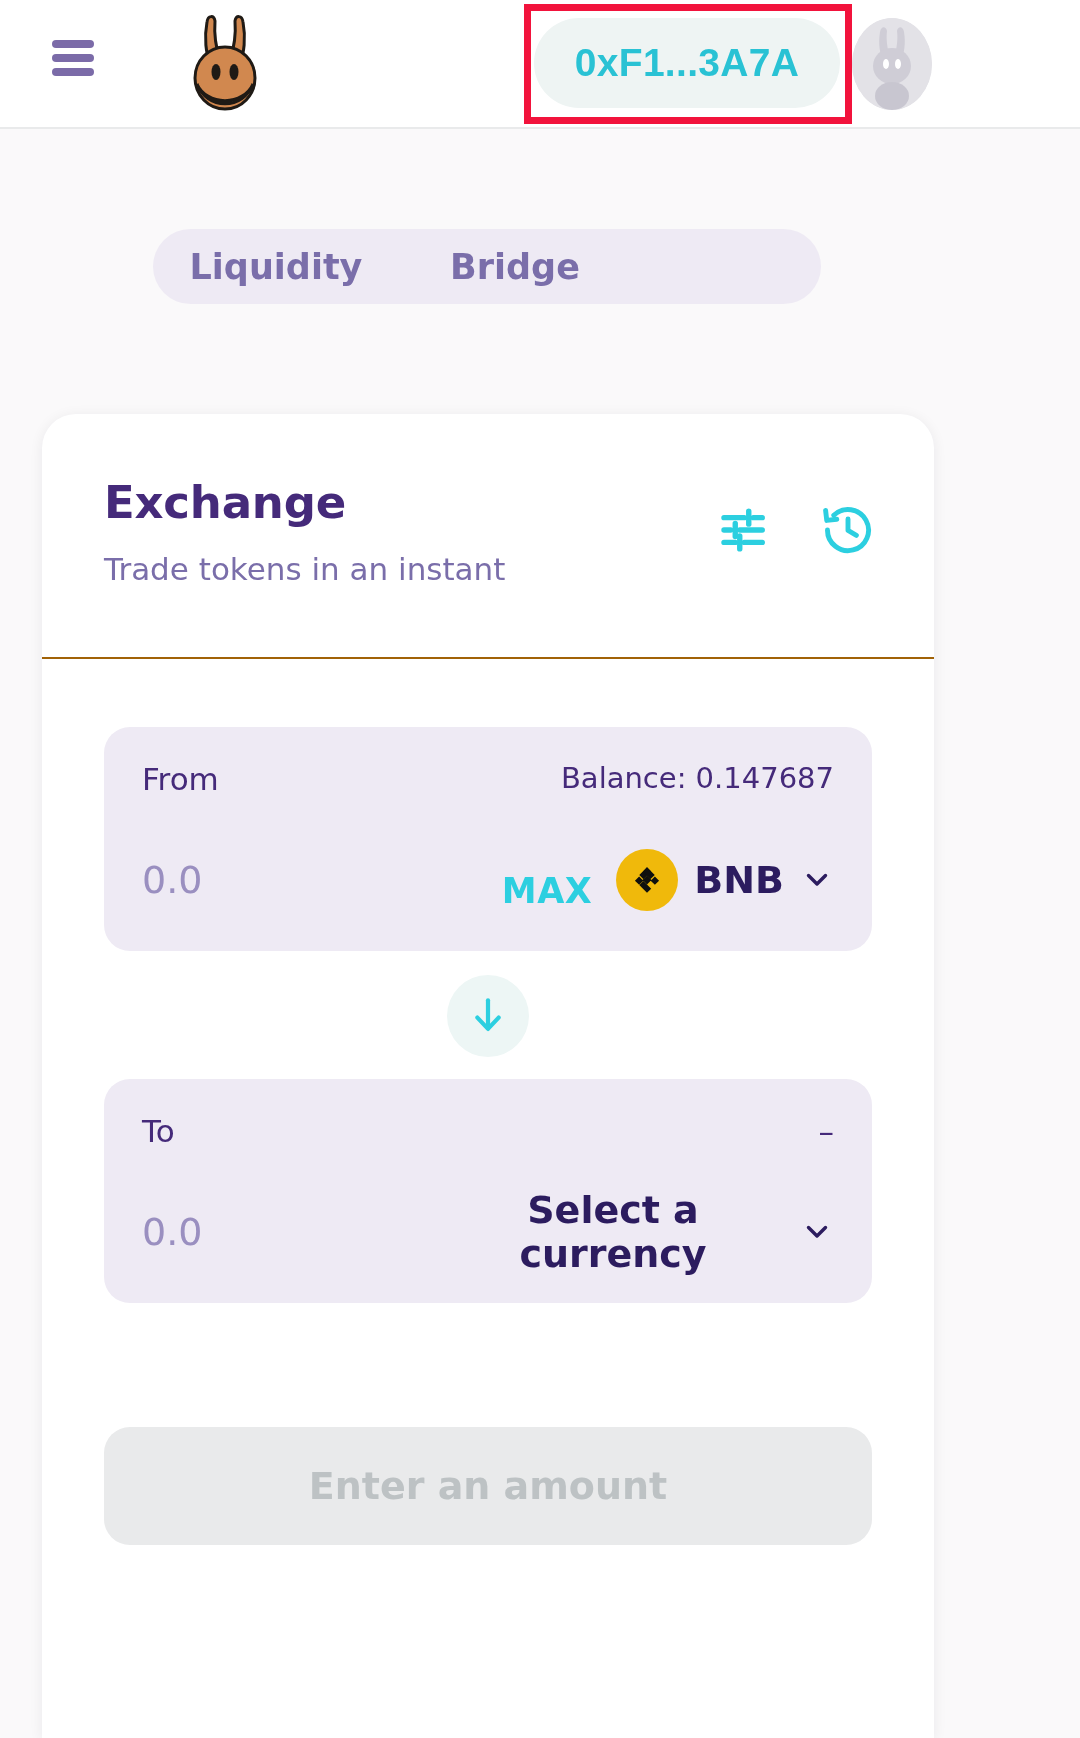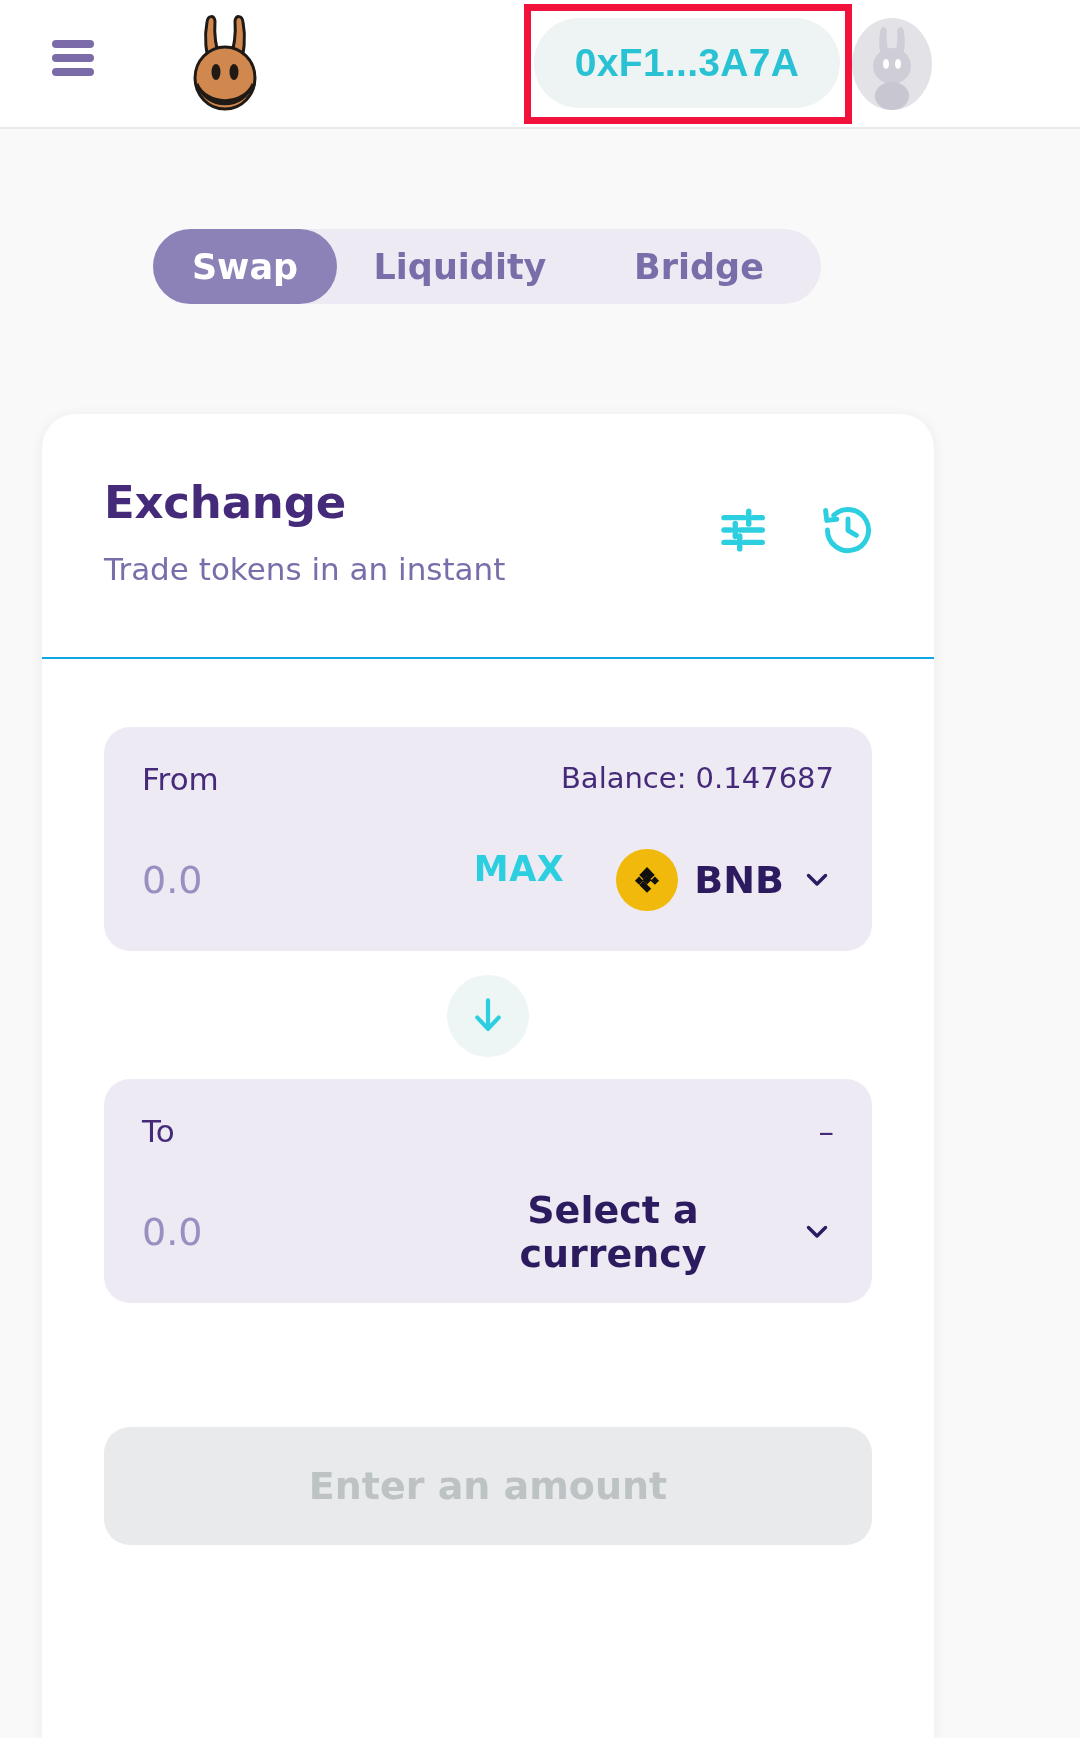--- a/index.html
+++ b/index.html
@@ -123,21 +123,21 @@
     top: 414px; left: 42px;
     width: 892px;
     min-height: 1324px;
     background: #ffffff;
     border-radius: 34px 34px 0 0;
     box-shadow: 0 2px 14px rgba(25,19,38,0.07);
   }
   .card-header {
     position: relative;
     padding: 62px 62px 46px 62px;
-    border-bottom: 2px solid #0ea5e9;
+    border-bottom: 2px solid #a16207;
     min-height: 245px;
   }
   .card-title {
     font-size: 45px;
     font-weight: 700;
     color: #452a7a;
     letter-spacing: -0.2px;
   }
   .card-subtitle {
     margin-top: 22px;
@@ -204,22 +204,22 @@
     background: transparent;
     border: none;
     outline: none;
     width: 300px;
     font-family: "DejaVu Sans", "Liberation Sans", sans-serif;
     padding: 0;
   }
   .amount-input::placeholder { color: #9a8fc0; opacity: 1; }
   .right-controls {
     display: flex;
-    align-items: flex-start;
-    gap: 52px;
+    align-items: flex-end;
+    gap: 24px;
   }
   .max-btn {
     font-size: 35px;
     font-weight: 700;
     color: #2ccfe0;
     background: none;
     border: none;
     cursor: pointer;
     font-family: "DejaVu Sans", "Liberation Sans", sans-serif;
     letter-spacing: 0.5px;
@@ -326,21 +326,20 @@
         <path d="M52 14 C54 26 52 36 49 42 L42 40 C45 30 46 20 45 13 C46 8 51 8 52 14Z" fill="#cfcdd6"></path>
         <ellipse cx="40" cy="48" rx="19" ry="18" fill="#cfcdd6"></ellipse>
         <ellipse cx="34" cy="46" rx="3" ry="5" fill="#ffffff"></ellipse>
         <ellipse cx="46" cy="46" rx="3" ry="5" fill="#ffffff"></ellipse>
         <ellipse cx="40" cy="78" rx="17" ry="14" fill="#c8c6d0"></ellipse>
       </svg>
     </div>
   </div>
 
   <div class="tabs-wrap">
-    <button class="tab tab-swap active">Swap</button>
     <button class="tab tab-liquidity">Liquidity</button>
     <button class="tab tab-bridge">Bridge</button>
   </div>
 
   <div class="card">
 
     <div class="card-header">
       <div class="card-title">Exchange</div>
       <div class="card-subtitle">Trade tokens in an instant</div>
 

